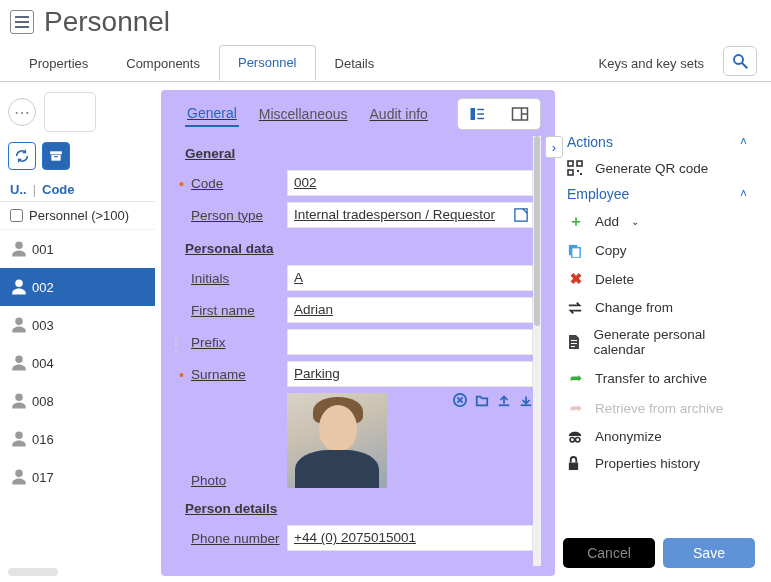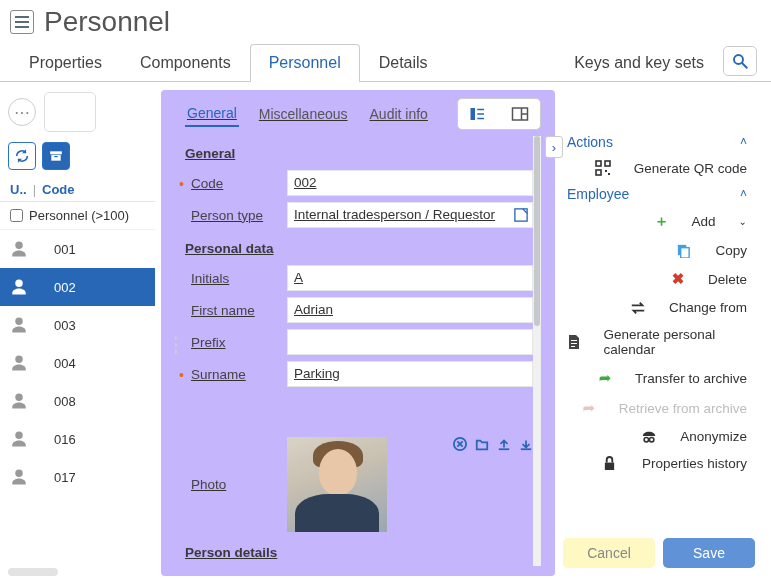--- a/index.html
+++ b/index.html
@@ -4,39 +4,39 @@
 <style>
   * { box-sizing: border-box; margin: 0; padding: 0; }
   body { font-family: -apple-system, BlinkMacSystemFont, "Segoe UI", Arial, sans-serif; font-size: 13px; color: #333; background: #fff; width: 771px; height: 582px; overflow: hidden; }
   
   .titlebar { display: flex; align-items: center; padding: 4px 10px; height: 44px; }
   .titlebar .menu-btn { width: 24px; height: 24px; border: 1px solid #888; border-radius: 3px; display: flex; flex-direction: column; justify-content: center; align-items: center; gap: 3px; padding: 4px; cursor: pointer; }
   .titlebar .menu-btn span { display:block; width:14px; height:2px; background:#5a6a7a; }
   .titlebar h1 { font-size: 28px; font-weight: 500; color: #555; margin-left: 10px; }
   
   .tabbar { display: flex; align-items: center; border-bottom: 1px solid #ccc; padding: 0 14px 0 10px; height: 38px; gap: 0; }
-  .tabbar .tab { padding: 9px 18px; font-size: 16px; color: #444; cursor: pointer; border: 1px solid transparent; border-bottom: none; }
+  .tabbar .tab { padding: 9px 18px; font-size: 13px; color: #444; cursor: pointer; border: 1px solid transparent; border-bottom: none; }
   .tabbar .tab.active { color: #2767b5; border: 1px solid #ccc; border-bottom: 2px solid #fff; margin-bottom: -1px; background: #fff; border-radius: 4px 4px 0 0; }
   .tabbar .spacer { flex: 1; }
   .tabbar .search-btn { width: 34px; height: 30px; border: 1px solid #ccc; border-radius: 5px; display:flex; align-items:center; justify-content:center; cursor:pointer; margin-bottom:3px; }
   
   .body { display: flex; height: calc(582px - 44px - 38px); }
   
   .leftcol { width: 155px; border-right: none; padding-top: 10px; display:flex; flex-direction:column; }
   .leftcol .topctl { display:flex; align-items:center; gap:8px; padding: 0 8px 10px; }
   .circ-btn { width: 28px; height: 28px; border: 1px solid #ccc; border-radius: 50%; display:flex; align-items:center; justify-content:center; cursor:pointer; color:#888; font-size:16px; }
   .imgbox { width: 52px; height: 40px; border: 1px solid #ddd; border-radius: 5px; }
   .toolbtns { display:flex; gap:6px; padding: 0 8px 8px; }
   .sq-btn { width: 28px; height: 28px; border: 1px solid #2b73c7; border-radius: 4px; display:flex; align-items:center; justify-content:center; cursor:pointer; color:#2b73c7; font-size: 14px; }
   .colhead { display:flex; align-items:center; gap:6px; padding: 4px 10px; color:#2767b5; font-size:13px; font-weight:600; border-bottom:1px solid #e5e5e5; }
   .colhead .sep { color:#aaa; font-weight:400; }
   .filterrow { padding: 6px 10px; display:flex; align-items:center; gap:6px; border-bottom:1px solid #f0f0f0; }
   .filterrow input[type=checkbox]{ }
   .personlist { flex:1; overflow:auto; }
-  .prow { display:flex; align-items:center; gap:26px; padding: 10px 10px; cursor:pointer; color:#333; }
+  .prow { display:flex; align-items:center; gap:4px; padding: 10px 10px; cursor:pointer; color:#333; }
   .prow.selected { background:#2767b5; color:#fff; }
   .prow .picon svg path { fill: #999; }
   .prow.selected .picon svg path { fill: #fff; }
   .scrollhint { height:8px; margin:6px 8px; background:#e3e3e3; border-radius:4px; width:50px; }
   
   .centerwrap { flex:1; display:flex; gap:0; padding: 8px 6px 6px 6px; }
   .centercol { flex:1; background:#c4b5fd; border-radius:4px; padding: 8px 14px 10px 14px; overflow:hidden; position:relative; display:flex; flex-direction:column;text-decoration:underline; }
   
   .innertabs { display:flex; gap:18px; padding: 0 0 6px 10px; align-items:center; }
   .innertabs .itab { padding: 4px 2px; font-size: 14px; color:#555; cursor:pointer; }
@@ -65,26 +65,26 @@
   .formscroll .thumb { position:absolute; left:1px; right:1px; top:0; height:190px; background:#c6c9cc; border-radius:3px; }
   
   .drag-dots { position:absolute; left:-2px; top:200px; display:flex; flex-direction:column; gap:3px; }
   .drag-dots span { width:4px; height:4px; background:#cfcfcf; border-radius:50%; }
   
   .sidepanel { width:210px; display:flex; flex-direction:column; padding: 40px 8px 8px 6px; position:relative; }
   .sidepanel .collapse { position:absolute; left:-10px; top:46px; width:18px; height:22px; border:1px solid #ccc; background:#fff; border-radius:3px; display:flex; align-items:center; justify-content:center; color:#2767b5; cursor:pointer; font-size:13px; }
   .panelscroll { overflow:auto; flex:1; position:relative; padding-right:4px; }
   .grouphd { display:flex; align-items:center; justify-content:space-between; color:#2767b5; padding: 4px 6px; font-size:14px; cursor:pointer; }
   .grouphd .chev { font-size:12px; }
-  .action { display:flex; align-items:center; gap:21px; padding: 6px 6px 6px 6px; cursor:pointer; font-size: 13.5px; justify-content: flex-end; }
+  .action { display:flex; align-items:center; gap:10px; padding: 6px 6px 6px 6px; cursor:pointer; font-size: 13.5px; }
   .action.disabled { color:#bdbdbd; cursor:default; }
   .action .aico { width:18px; text-align:center; font-size:15px; }
   .btnrow { display:flex; gap:8px; padding: 8px 2px 0; }
   .btn { flex:1; height:30px; border-radius:5px; display:flex; align-items:center; justify-content:center; cursor:pointer; font-size:14px; }
-  .btn.cancel { background:#fef9c3; color:#888;text-align:center; }
+  .btn.cancel { background:#000000; color:#888;text-align:center; }
   .btn.save { background:#5f92d6; color:#fff; }
   
   svg { display:block; }
 </style>
 </head>
 <body>
 
 <div class="titlebar">
   <div class="menu-btn">
       <span></span>
@@ -257,21 +257,21 @@
           <div class="val">Adrian</div>
         </div>
         <div class="frow">
           <div class="lab">Prefix</div>
           <div class="val"></div>
         </div>
         <div class="frow">
           <div class="lab req">Surname</div>
           <div class="val">Parking</div>
         </div>
-        <div class="frow" style="align-items:center;margin-top:44px;">
+        <div class="frow" style="align-items:flex-end;">
           <div class="lab">Photo</div>
           <div class="photobox" style="flex:1;">
             <div class="photoimg">
               <div class="hair"></div>
                 <div class="face"></div>
                 <div class="body"></div>
             </div>
             <div class="photo-toolbar">
               <span>
                   <svg width="14" height="14" viewBox="0 0 16 16">

